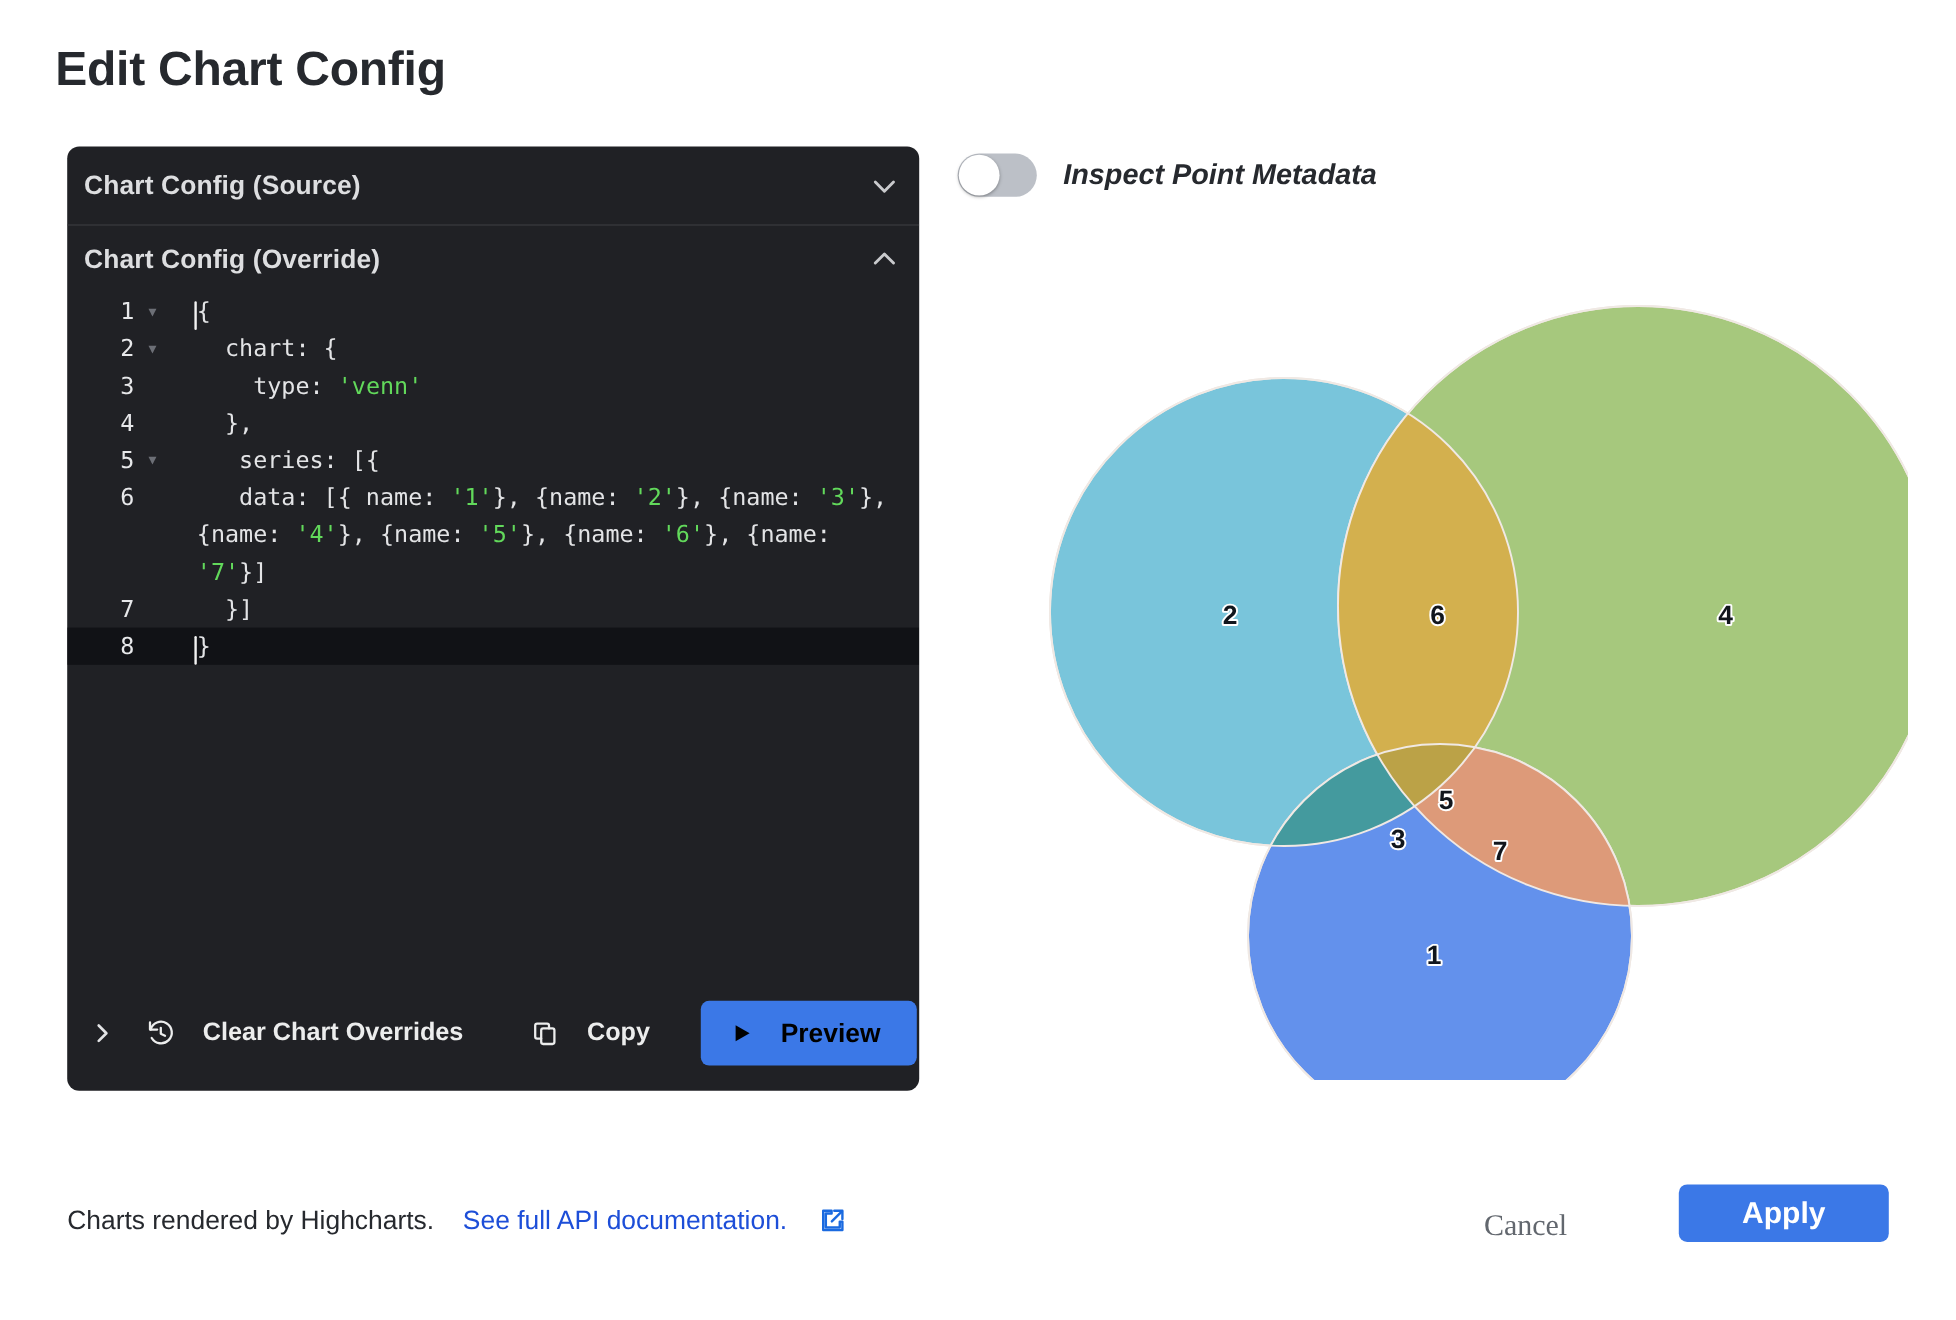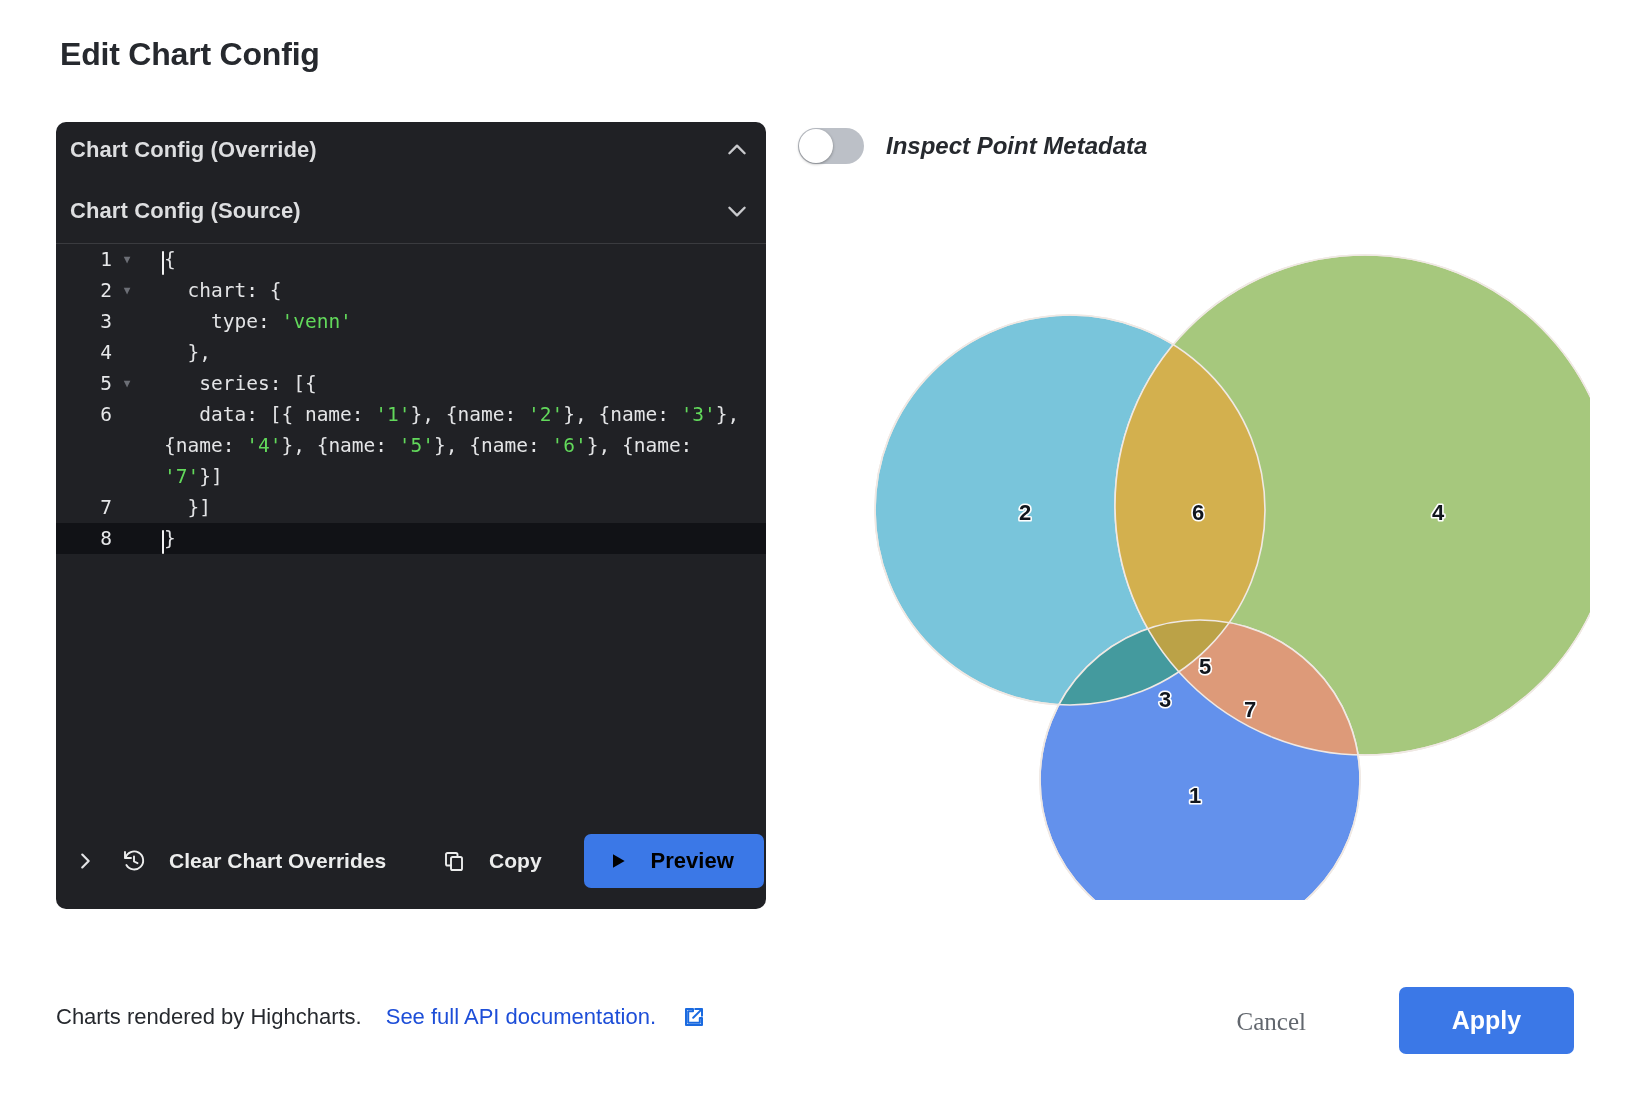--- a/index.html
+++ b/index.html
@@ -13,22 +13,22 @@
   #page {
     position: relative;
     width: 1630px; height: 1100px;
     background: #ffffff;
     overflow: hidden;
   }
 
   
   #page-title {
     position: absolute;
-    left: 60px; top: 36px;
-    font-size: 32px;
+    left: 46px; top: 36px;
+    font-size: 40px;
     font-weight: 700;
     color: #26292e;
     letter-spacing: -0.2px;
   }
 
   
   #editor-panel {
     position: absolute;
     left: 56px; top: 122px;
     width: 710px; height: 787px;
@@ -235,54 +235,54 @@
     color: #62676e;
     background: transparent;
     border: none;
     padding: 16px 26px;
     cursor: pointer;
     font-family: Liberation Serif, serif;
   }
   #apply-button {
     position: absolute;
     right: 56px; top: 17px;
-    width: 175px; height: 67px;
+    width: 175px; height: 48px;
     background: #3b78e7;
     color: #ffffff;
     font-size: 25px;
     font-weight: 700;
     border: none;
     border-radius: 7px;
     cursor: pointer;
     font-family: "Liberation Sans", sans-serif;
   }
 </style>
 </head>
 <body>
 
 <div id="page">
 
   <div id="page-title">Edit Chart Config</div>
 
   <div id="editor-panel">
 
+    <div class="accordion-head" id="source-head">
+      <span class="acc-title">Chart Config (Source)</span>
+      <span class="chev">
+        <svg width="26" height="26" viewBox="0 0 24 24" fill="none" stroke="currentColor" stroke-width="2.2" stroke-linecap="round" stroke-linejoin="round">
+            <polyline points="5 9 12 16 19 9"></polyline>
+          </svg>
+      </span>
+    </div>
+
     <div class="accordion-head" id="override-head">
       <span class="acc-title">Chart Config (Override)</span>
       <span class="chev">
         <svg width="26" height="26" viewBox="0 0 24 24" fill="none" stroke="currentColor" stroke-width="2.2" stroke-linecap="round" stroke-linejoin="round">
             <polyline points="5 15 12 8 19 15"></polyline>
-          </svg>
-      </span>
-    </div>
-
-    <div class="accordion-head" id="source-head">
-      <span class="acc-title">Chart Config (Source)</span>
-      <span class="chev">
-        <svg width="26" height="26" viewBox="0 0 24 24" fill="none" stroke="currentColor" stroke-width="2.2" stroke-linecap="round" stroke-linejoin="round">
-            <polyline points="5 9 12 16 19 9"></polyline>
           </svg>
       </span>
     </div>
 
     <div id="code-area">
         <div class="code-line">
           <span class="gutter">1</span>
           <span class="fold">▼</span>
           <span class="indent-guides"></span>
           <span class="code-text"><span class="cursor-wrap"><span class="cursor"></span></span><span>{</span></span>

